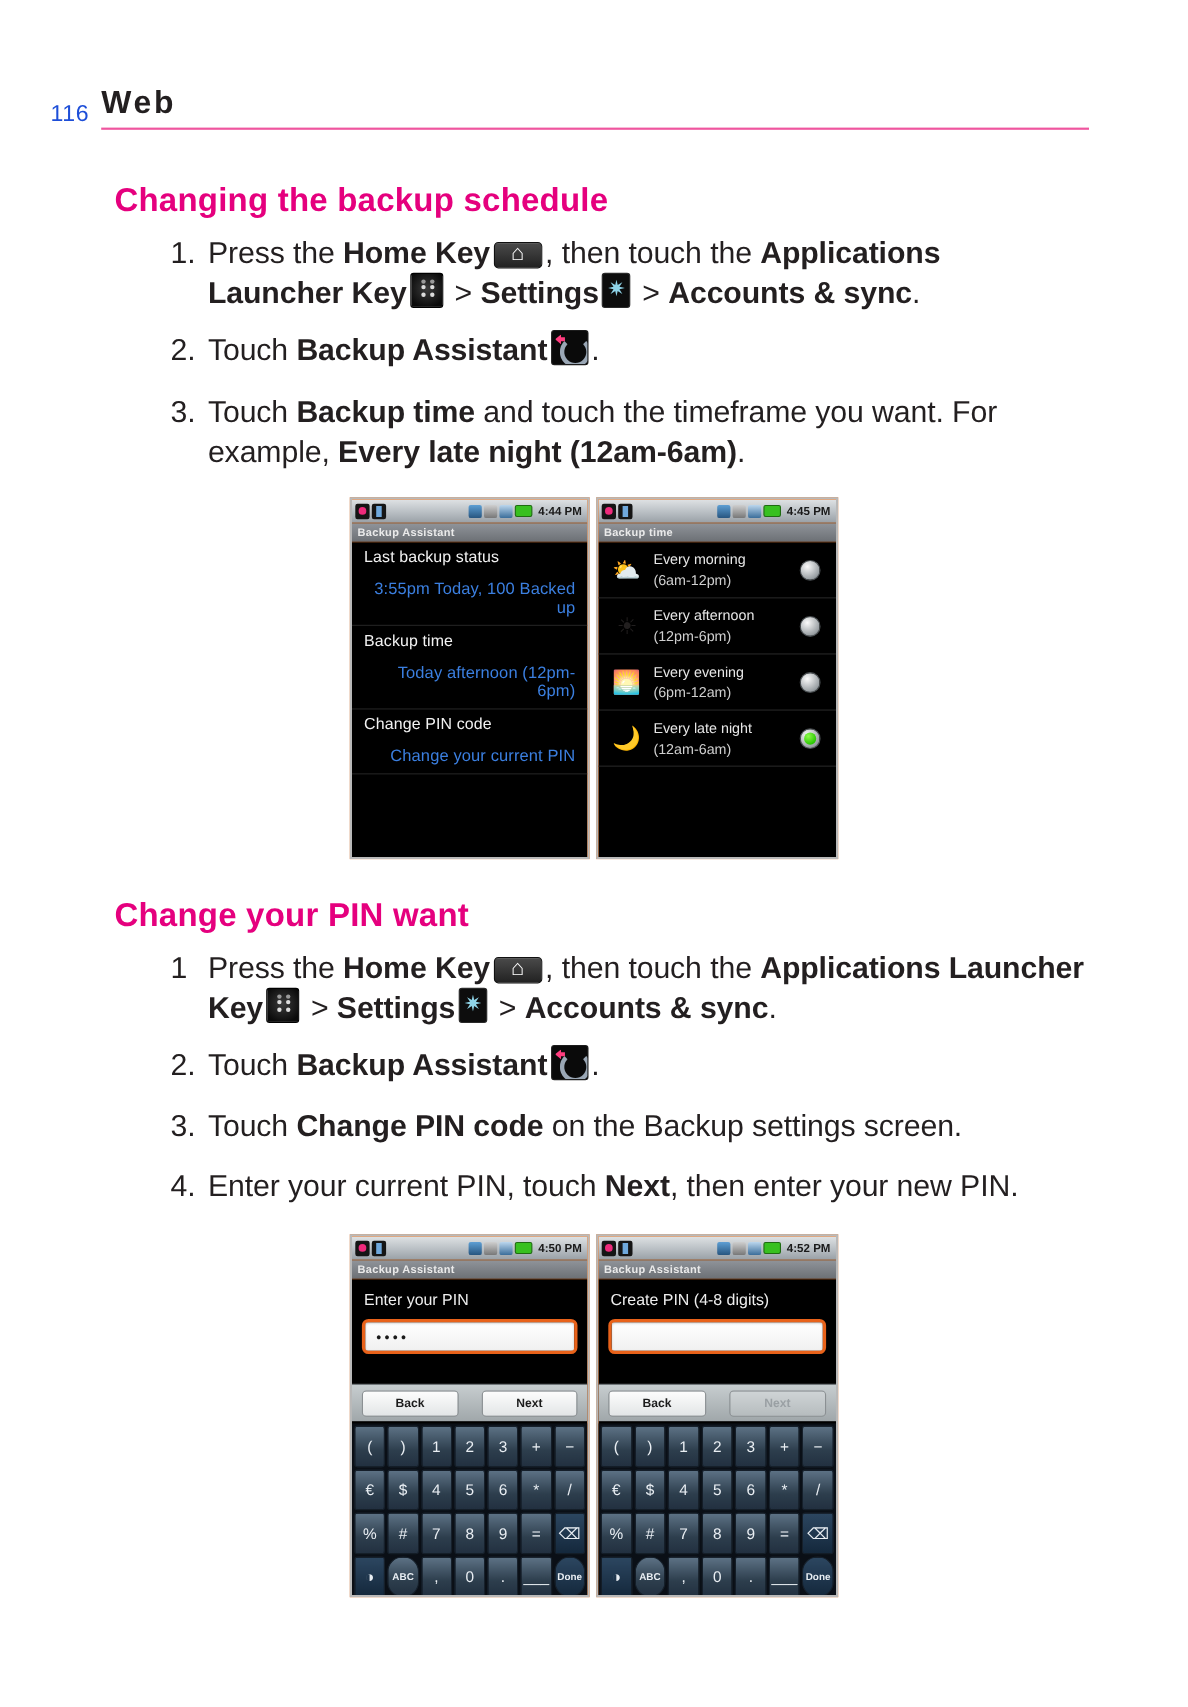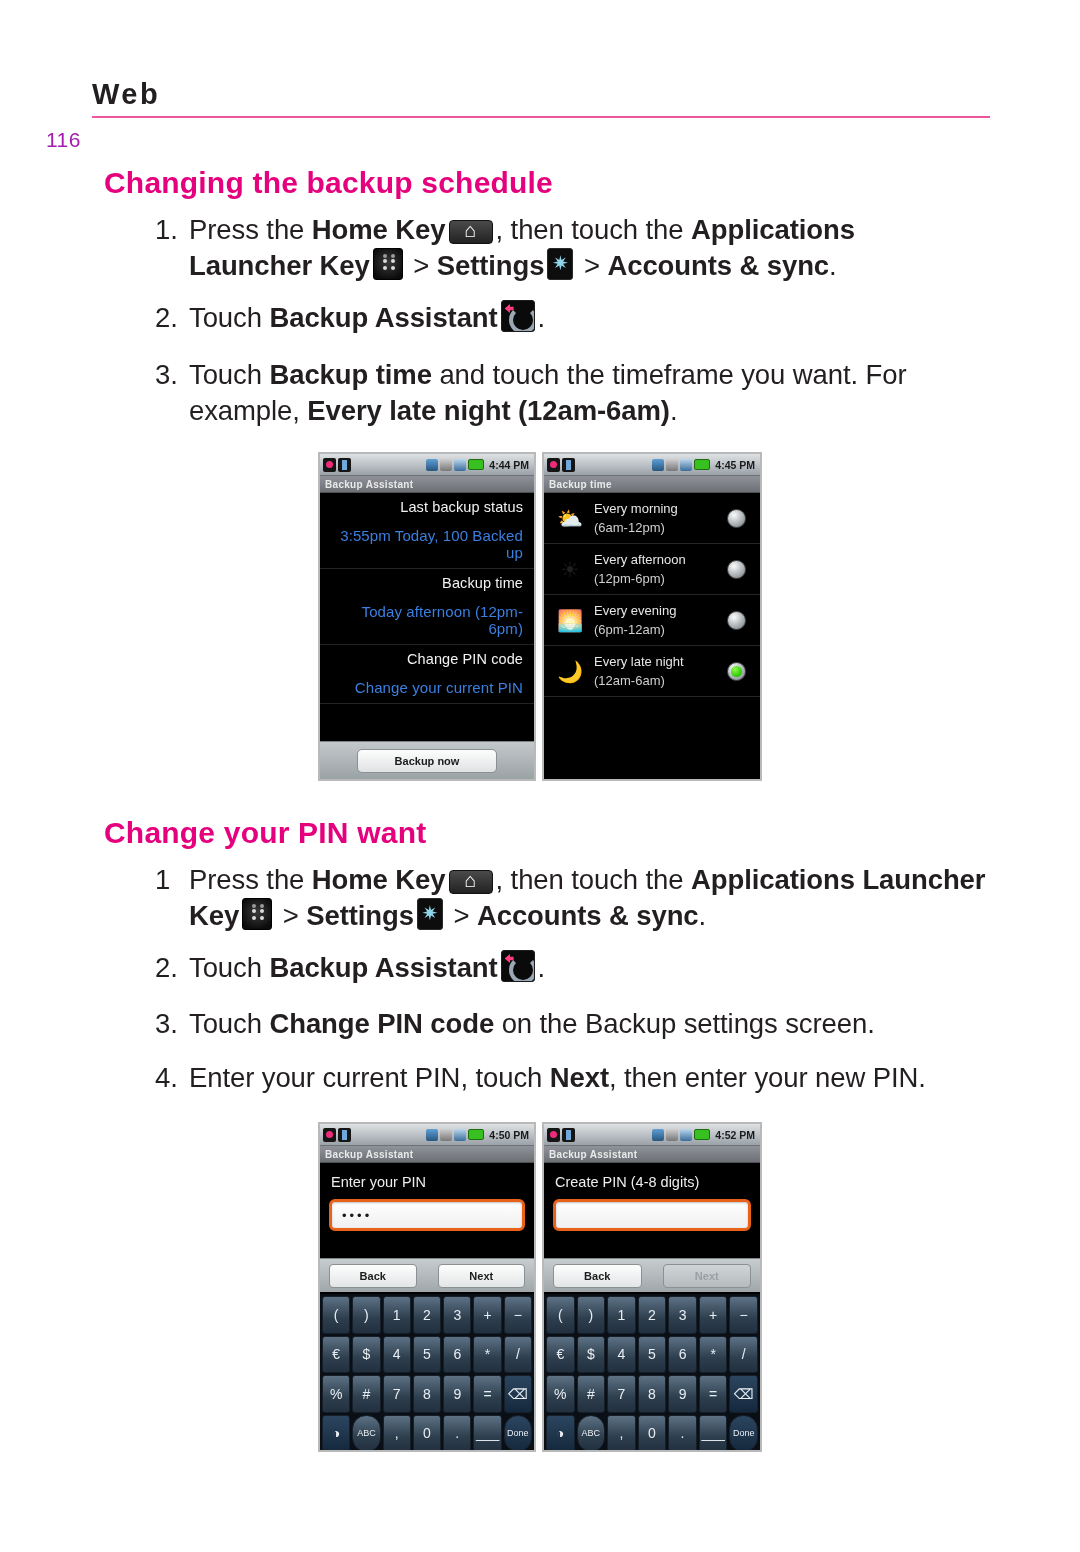--- a/index.html
+++ b/index.html
@@ -10,21 +10,21 @@
     font-family:"Liberation Sans", sans-serif;
     color:#221f1f;
     position:relative;
     overflow:hidden;
   }
 
   
   .page-header { position:absolute; left:0; top:72px; width:1080px; height:52px; }
   .page-number {
     position:absolute; left:46px; top:20px;
-    font-size:21px; font-weight:400; color:#a21caf; letter-spacing:0.5px;margin-top:36px;
+    font-size:21px; font-weight:400; color:#1d4ed8; letter-spacing:0.5px;
   }
   .page-section {
     position:absolute; left:92px; top:6px;
     font-size:29px; font-weight:bold; color:#231f20; letter-spacing:2.5px;
   }
   .header-rule {
     position:absolute; left:92px; top:44px; width:898px; height:2px;
     background:#ef559f;
   }
 
@@ -138,21 +138,21 @@
     color:#eaeaea; font-size:10px; font-weight:bold;
     display:flex; align-items:center; padding-left:5px;
     letter-spacing:0.3px;
     border-bottom:1px solid #4c5054;
   }
 
   .screen-body { background:#000; width:100%; position:relative; }
 
   
   .set-row { padding:6px 11px 7px; border-bottom:1px solid #232323; }
-  .set-title { font-size:14.5px; color:#f2f2f2; letter-spacing:0.1px;text-align:right; }
+  .set-title { font-size:14.5px; color:#f2f2f2; letter-spacing:0.1px; }
   .set-sub   { font-size:15px; color:#3b7fe0; margin-top:12px; letter-spacing:0.1px;text-align:right; }
   .set-row.plain { padding:10px 11px 11px; }
 
   .btnbar {
     position:absolute; left:0; bottom:0; width:100%; height:38px;
     background:linear-gradient(#c3c9cb,#9ba2a5);
     display:flex; align-items:center; justify-content:center;
     border-top:1px solid #7d8387;
   }
   .soft-btn {
@@ -211,21 +211,21 @@
     background:#0a0f16;
     display:grid; grid-template-columns:repeat(7,1fr); gap:2px; padding:2px;
   }
   .key {
     background:linear-gradient(#5d7285,#2d3e4d 60%,#223040);
     border:1px solid #16202b; border-radius:3px;
     color:#e9eef3; font-size:14px;
     display:flex; align-items:center; justify-content:center;
     height:100%;
   }
-  .key.small { font-size:9px; font-weight:normal;border-radius:14px; }
+  .key.small { font-size:9px; font-weight:bold;border-radius:14px; }
   .key.dark { background:linear-gradient(#2c4660,#14283c); }
 
   
   .figure { position:absolute; }
 </style>
 </head>
 <body>
 
 <div class="page-header">
   <div class="page-number">116</div>
@@ -272,23 +272,20 @@
         </div>
         <div class="set-row">
           <div class="set-title">Backup time</div>
           <div class="set-sub">Today afternoon (12pm-6pm)</div>
         </div>
         <div class="set-row">
           <div class="set-title">Change PIN code</div>
           <div class="set-sub">Change your current PIN</div>
         </div>
       </div>
-    <div class="btnbar">
-      <div class="soft-btn">Backup now</div>
-    </div>
   </div>
 
   <div class="phone" style="left:542px; top:452px; width:220px; height:329px;">
     <div class="statusbar">
       <div class="sb-left">
         <div class="sb-chip pink"></div>
         <div class="sb-chip blue"></div>
       </div>
       <div class="sb-right">
         <div class="sb-ic sync"></div>

